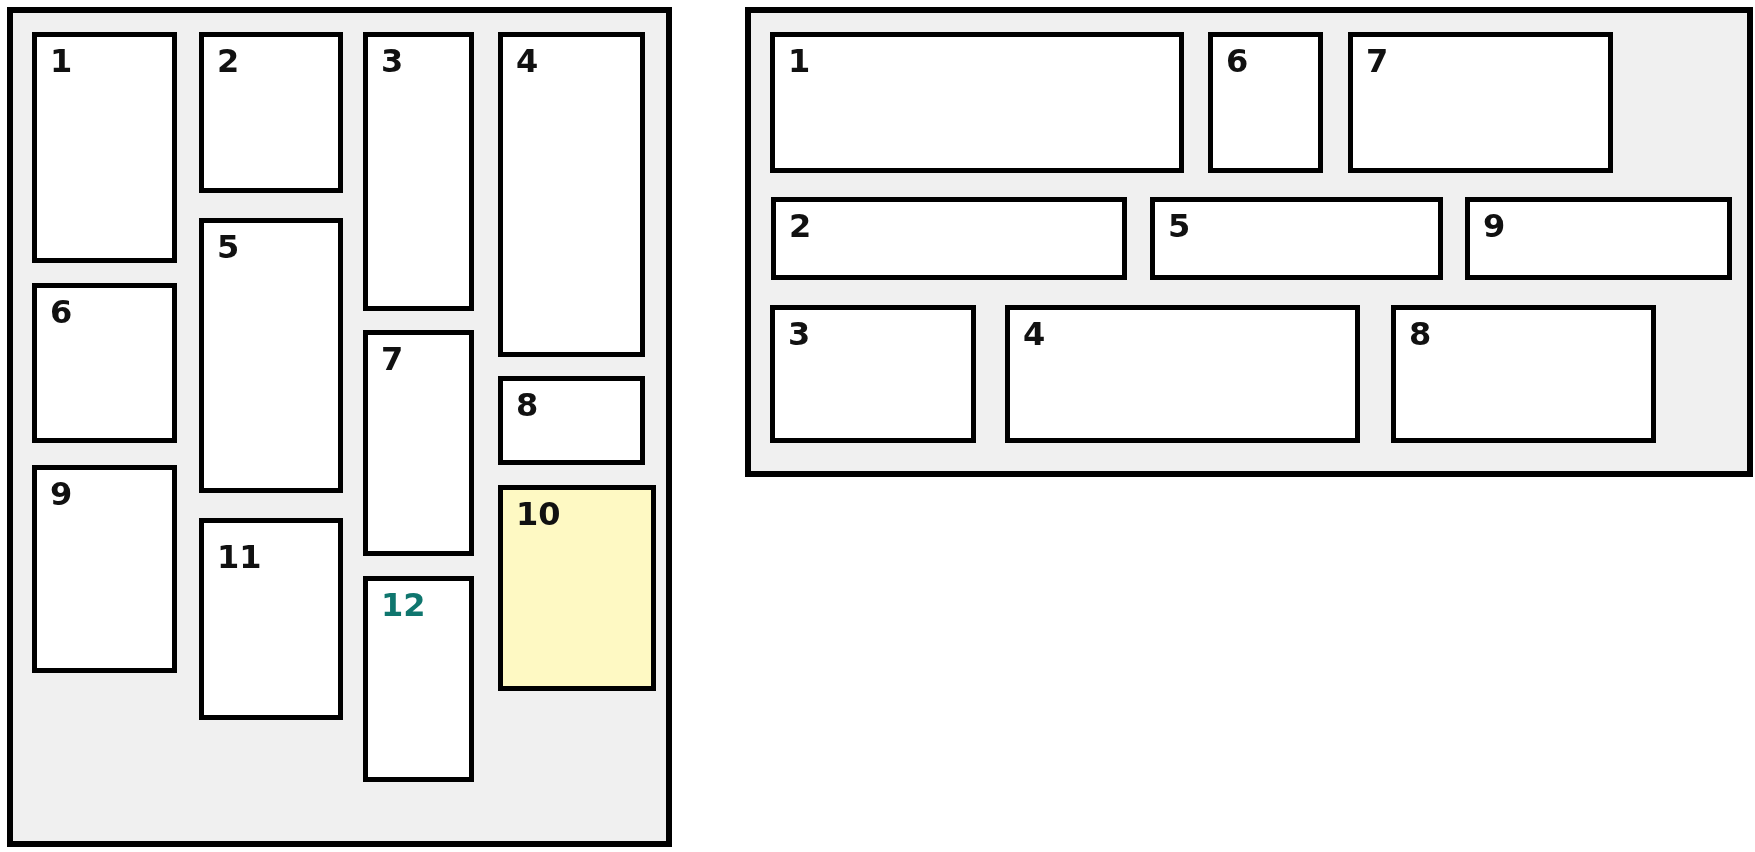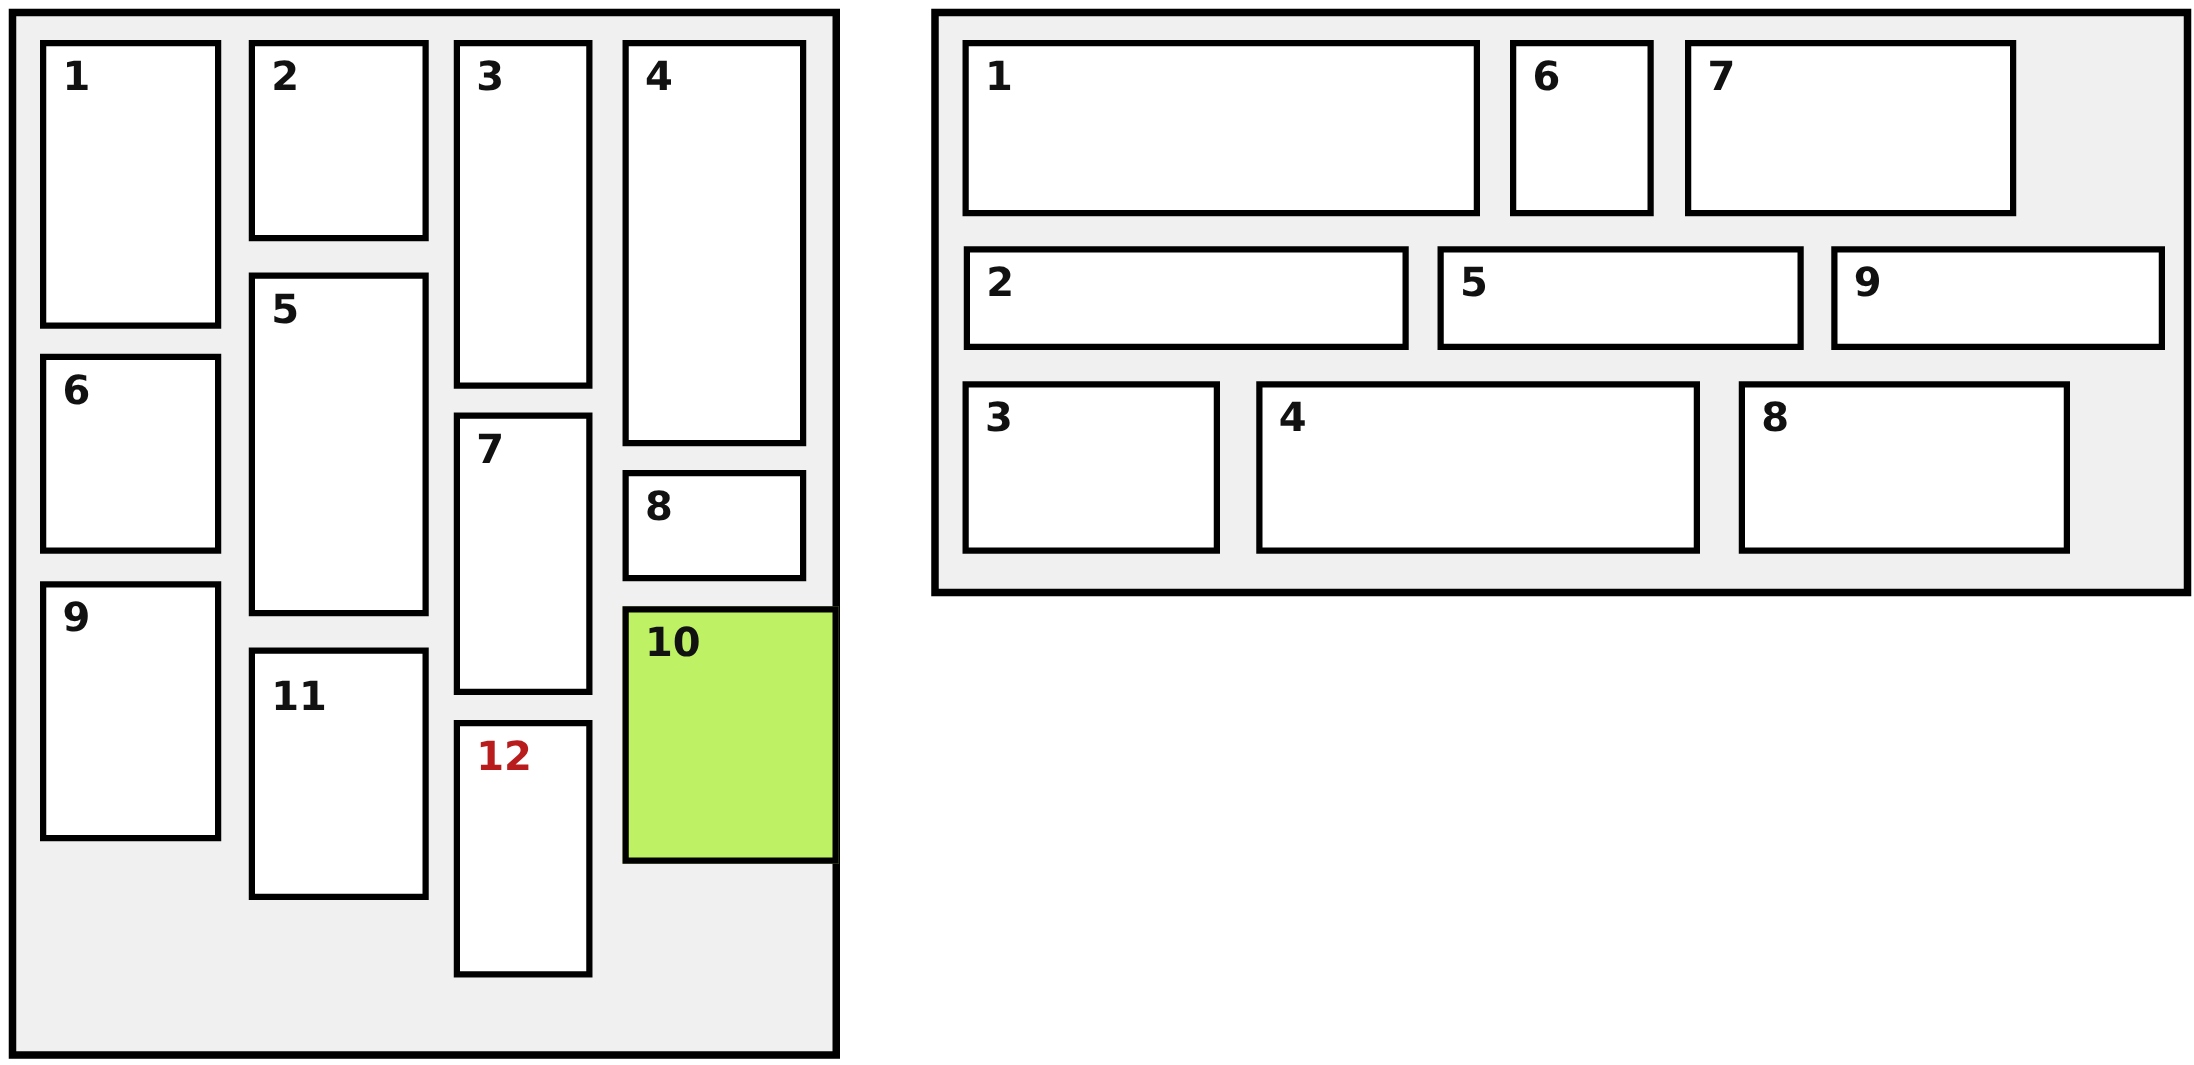--- a/index.html
+++ b/index.html
@@ -62,28 +62,28 @@
       </div>
       <div class="box" style="left: 350px; top: 317px; width: 111px; height: 226px; background: rgb(255, 255, 255); border-color: rgb(0, 0, 0);">
         <span class="num" style="color: rgb(17, 17, 17);">7</span>
       </div>
       <div class="box" style="left: 485px; top: 363px; width: 147px; height: 89px; background: rgb(255, 255, 255); border-color: rgb(0, 0, 0);">
         <span class="num" style="color: rgb(17, 17, 17);">8</span>
       </div>
       <div class="box" style="left: 19px; top: 452px; width: 145px; height: 208px; background: rgb(255, 255, 255); border-color: rgb(0, 0, 0);">
         <span class="num" style="color: rgb(17, 17, 17);">9</span>
       </div>
-      <div class="box" style="left: 485px; top: 472px; width: 173px; height: 206px; background: #bef264; border-color: rgb(0, 0, 0);">
+      <div class="box" style="left: 485px; top: 472px; width: 158px; height: 206px; background: #fef9c3; border-color: rgb(0, 0, 0);">
         <span class="num" style="color: rgb(17, 17, 17);">10</span>
       </div>
       <div class="box" style="left: 186px; top: 505px; width: 144px; height: 202px; background: rgb(255, 255, 255); border-color: rgb(0, 0, 0);">
         <span class="num" style="color: rgb(17, 17, 17); margin-top: 10px;">11</span>
       </div>
       <div class="box" style="left: 350px; top: 563px; width: 111px; height: 206px; background: rgb(255, 255, 255); border-color: rgb(0, 0, 0);">
-        <span class="num" style="color: #b91c1c;">12</span>
+        <span class="num" style="color: #0f766e;">12</span>
       </div>
     </div>
     <div class="panel" style="left: 745px; top: 7px; width: 1008px; height: 470px; background: rgb(240, 240, 240); border-color: rgb(0, 0, 0);">
       <div class="box" style="left: 19px; top: 19px; width: 414px; height: 141px; background: rgb(255, 255, 255); border-color: rgb(0, 0, 0);">
         <span class="num" style="color: rgb(17, 17, 17);">1</span>
       </div>
       <div class="box" style="left: 20px; top: 184px; width: 356px; height: 83px; background: rgb(255, 255, 255); border-color: rgb(0, 0, 0);">
         <span class="num" style="color: rgb(17, 17, 17);">2</span>
       </div>
       <div class="box" style="left: 19px; top: 292px; width: 206px; height: 138px; background: rgb(255, 255, 255); border-color: rgb(0, 0, 0);">

